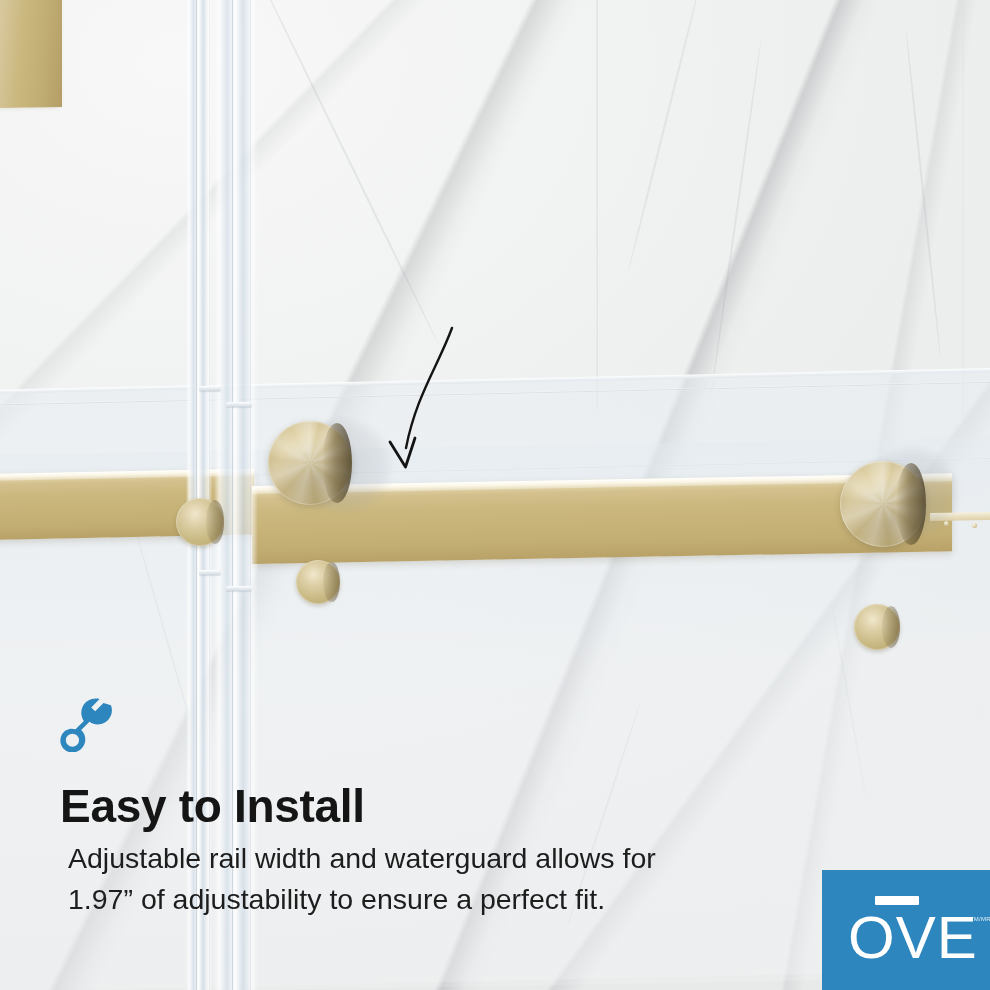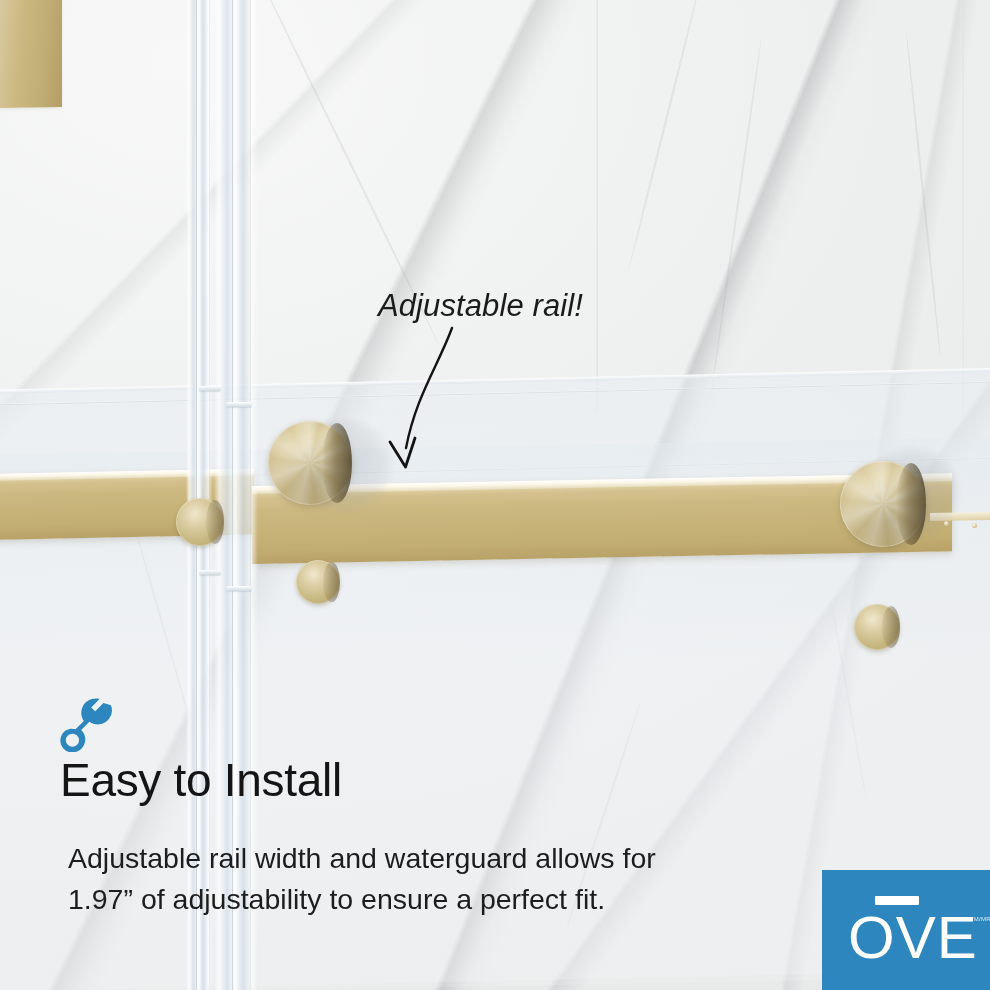--- a/index.html
+++ b/index.html
@@ -143,22 +143,22 @@
   #annot-text{
     position:absolute;left:378px;top:288px;
     font-style:italic;font-size:31px;color:#1b1b1b;letter-spacing:.1px;
     white-space:nowrap;
   }
   #annot-arrow{position:absolute;left:360px;top:322px;width:120px;height:160px;}
 
   
   #wrench-icon{position:absolute;left:58px;top:696px;width:56px;height:56px;}
   #headline{
-    position:absolute;left:60px;top:753px;
-    font-size:46px;font-weight:normal;color:#151515;letter-spacing:-.3px;white-space:nowrap;
+    position:absolute;left:60px;top:779px;
+    font-size:46px;font-weight:bold;color:#151515;letter-spacing:-.3px;white-space:nowrap;
   }
   #body-copy{
     position:absolute;left:60px;top:838px;width:680px;
     font-size:28.5px;line-height:41px;color:#1d1d1d;
   }
   #body-copy span{display:block;white-space:nowrap;margin-left:8px;}
 
   
   #logo-box{
     position:absolute;left:822px;top:870px;width:168px;height:120px;
@@ -247,21 +247,20 @@
   <div class="knob" style="left:854px;top:604px;width:46px;height:46px;">
     <div class="cap"></div>
       <div class="band" style="left:28px;top:2px;width:18px;height:42px;"></div>
   </div>
 
   <div class="knob" style="left:176px;top:498px;width:48px;height:48px;">
     <div class="cap"></div>
       <div class="band" style="left:30px;top:2px;width:18px;height:44px;"></div>
   </div>
 
-  <div id="annot-text">Adjustable rail!</div>
   <svg id="annot-arrow" viewBox="0 0 120 160" fill="none">
     <path d="M92 6 C 78 44, 56 74, 46 126" stroke="#141414" stroke-width="2.4" fill="none" stroke-linecap="round"></path>
     <path d="M30 120 L 45.5 145 L 55 116" stroke="#141414" stroke-width="2.8" fill="none" stroke-linecap="round" stroke-linejoin="round"></path>
   </svg>
 
   <svg id="wrench-icon" viewBox="0 0 64 64" fill="none">
     <path d="M52 8 L42.5 17.5 L38 13 L47.5 3.5 C40 1.5 31.5 5 28 12.5 C25.5 18 26.5 24 29.5 28.5
              L20 38 C14 36 7.5 38.5 4.5 44 C0.5 51.5 3.5 60.5 11 63.5 C18.5 66.5 27 63 30 55.5
              C32.5 49.5 31 43 26.5 38.8 L36 29.5 C41 33 47.5 33.5 53 30.5 C60.5 26.5 63.5 17.5 60.5 10.5 Z" fill="#2d86bd"></path>
     <circle cx="16.5" cy="50.5" r="7.5" fill="#eef0f2"></circle>

